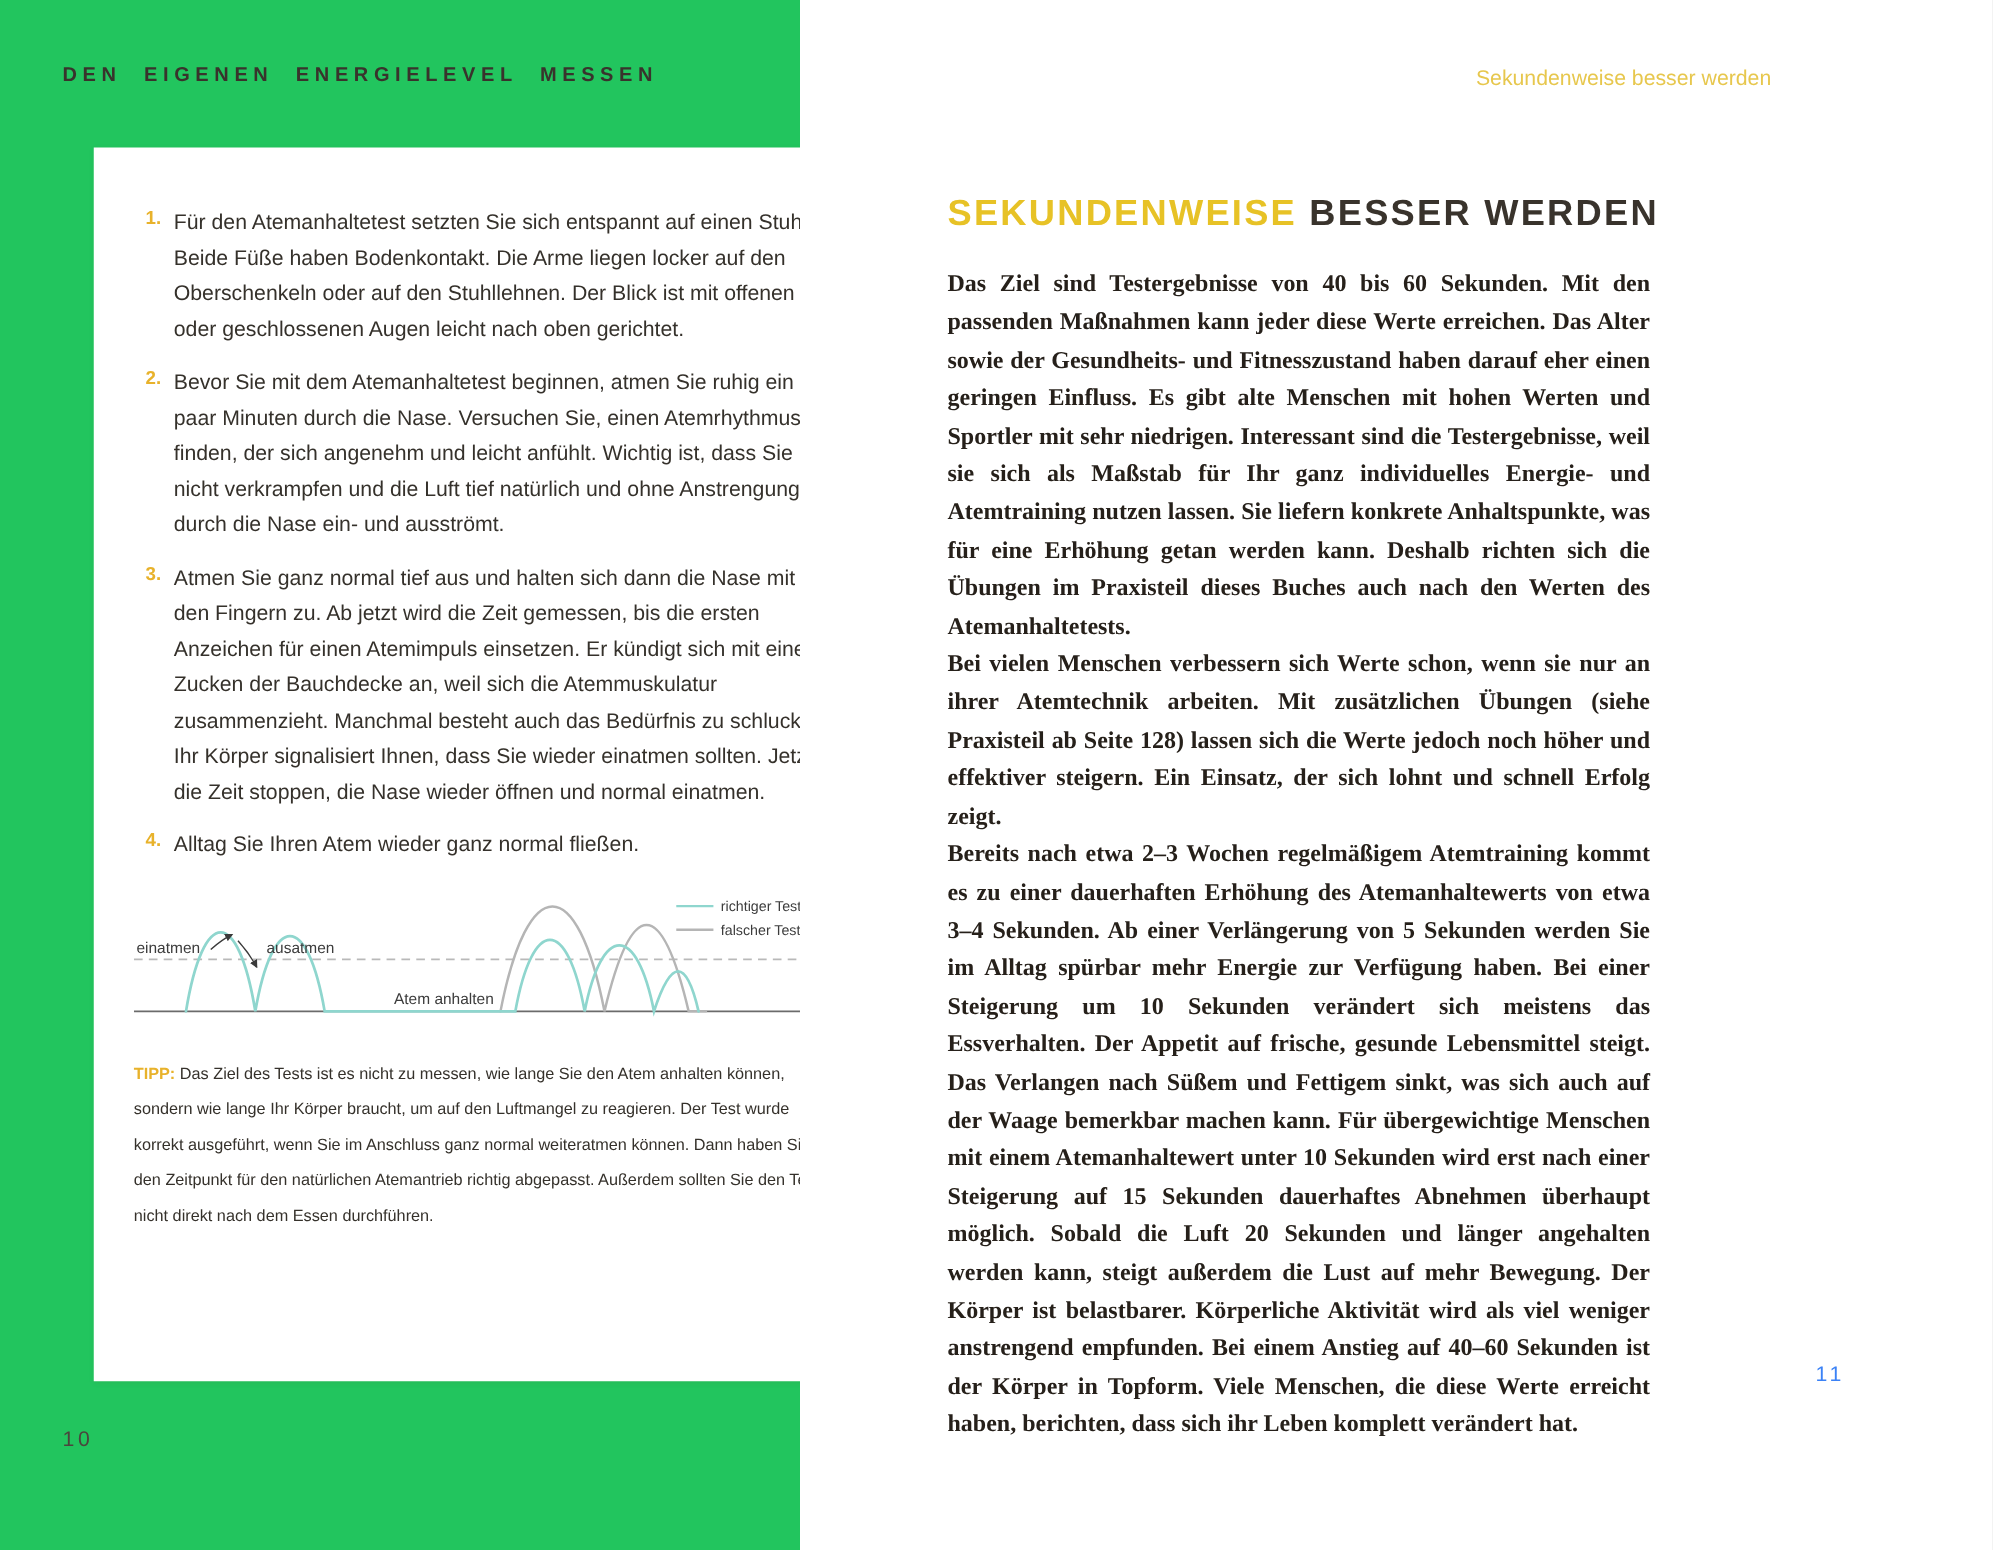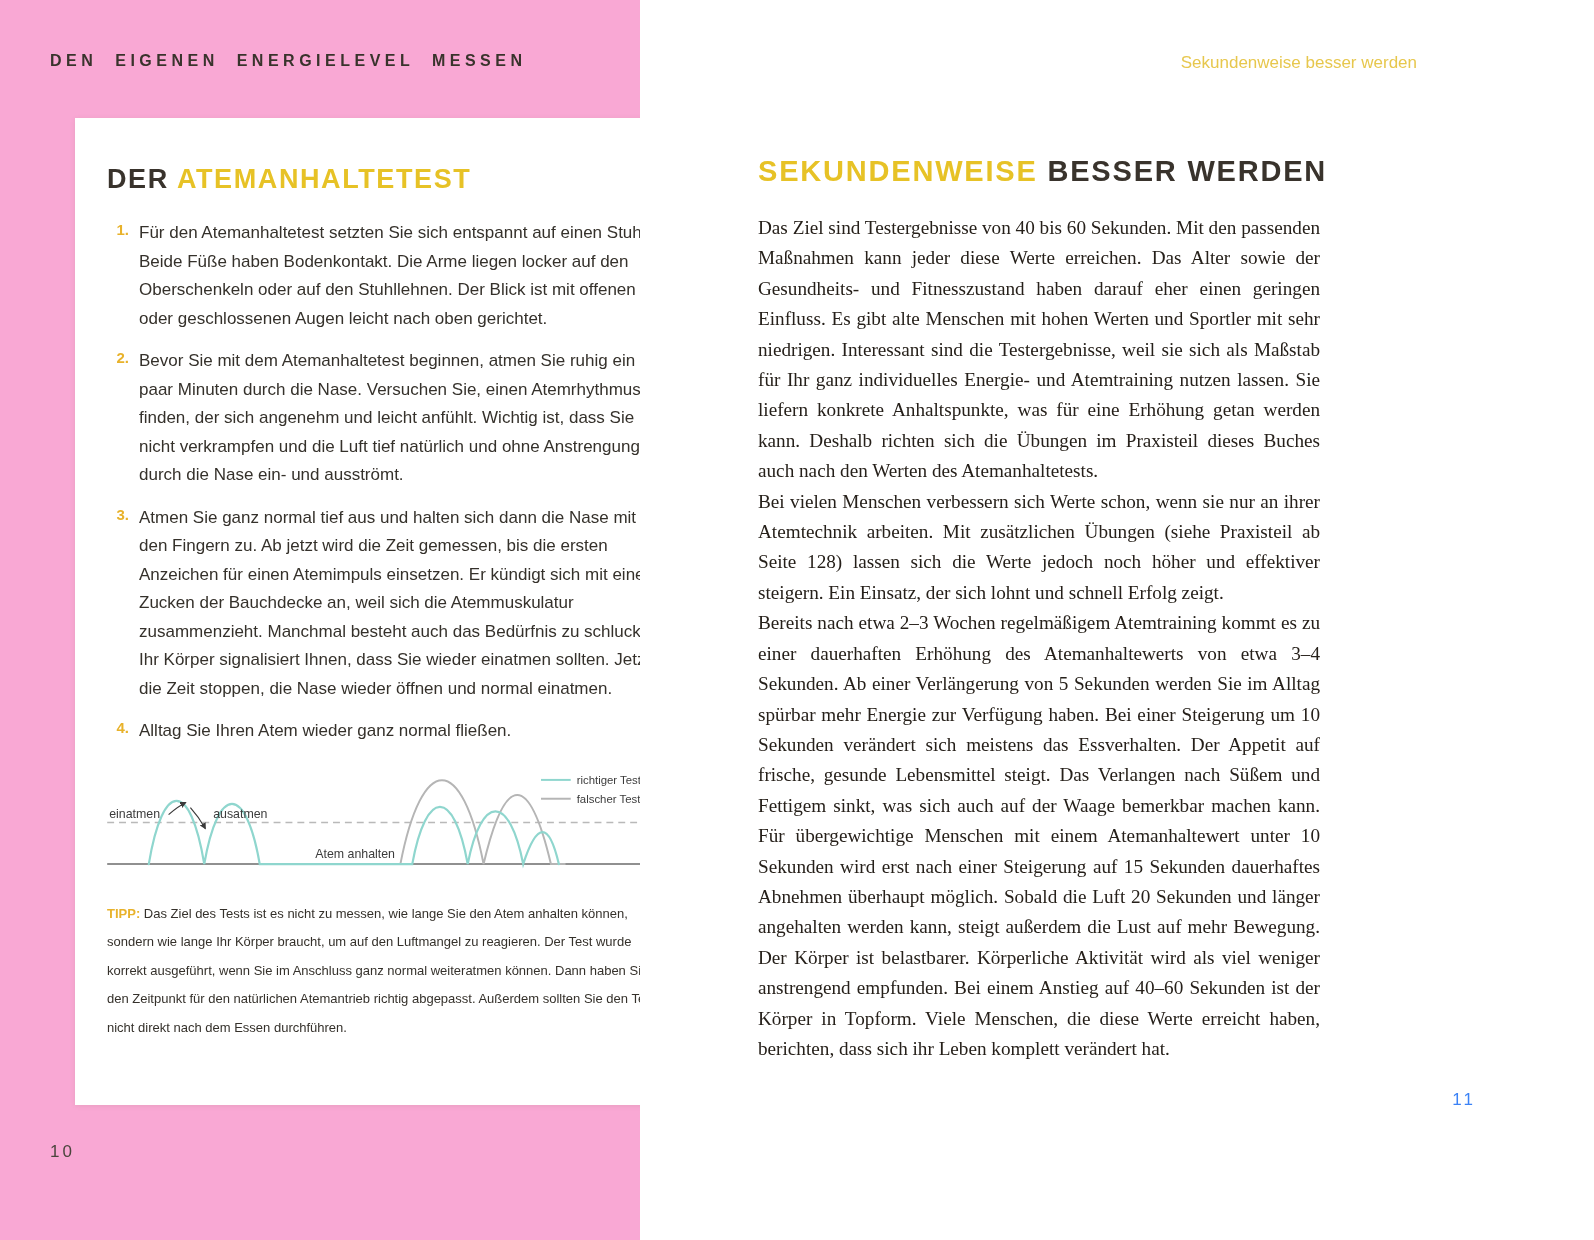--- a/index.html
+++ b/index.html
@@ -4,21 +4,21 @@
 <style>
   * { margin:0; padding:0; box-sizing:border-box; }
   html,body { background:#e9e9e9; }
   body { font-family:"Liberation Sans", sans-serif; }
   .spread {
     position:relative; width:1594px; height:1240px; margin:0 auto;
     background:#ffffff; overflow:hidden; display:flex;
   }
   .page-left {
     position:relative; width:640px; height:100%;
-    background:#f9a8d4;
+    background:#22c55e;
   }
   .page-right {
     position:relative; width:911px; height:100%;
     background:#ffffff;
   }
 
   
   .lp-header {
     position:absolute; left:50px; top:52px;
     font-size:16px; font-weight:bold; color:#39332c;
@@ -63,42 +63,39 @@
   .rp-title {
     position:absolute; left:118px; top:155px; width:580px;
     font-size:29px; font-weight:bold; letter-spacing:1.8px; color:#39332c;
     white-space:nowrap;
   }
   .rp-title .accent { color:#e7c226; }
   .rp-body {
     position:absolute; left:118px; top:213px; width:562px;
     font-family:"Liberation Serif", serif;
     font-size:19.2px; line-height:30.4px; color:#26201a;
-    text-align:justify; hyphens:auto; -webkit-hyphens:auto;
+    text-align:justify; hyphens:auto;font-weight:bold; -webkit-hyphens:auto;
   }
   .rp-body p { margin:0; }
   .rp-pagenum {
     position:absolute; right:75px; top:1090px;
     font-size:17px; letter-spacing:3px; color:#3b82f6;
   }
 </style>
 </head>
 <body>
 
 <div class="spread">
 
   <div class="page-left">
 
     <div class="lp-header">DEN EIGENEN ENERGIELEVEL MESSEN</div>
 
     <div class="card">
 
-      <div class="card-title">
-        <span>DER </span><span class="accent">ATEMANHALTETEST</span>
-      </div>
 
       <ol class="steps">
         <li class="step">
           <span class="step-num">1.</span>
           <span class="step-text">Für den Atemanhaltetest setzten Sie sich entspannt auf einen Stuhl. Beide Füße haben Bodenkontakt. Die Arme liegen locker auf den Oberschenkeln oder auf den Stuhllehnen. Der Blick ist mit offenen oder geschlossenen Augen leicht nach oben gerichtet.</span>
         </li>
         <li class="step">
           <span class="step-num">2.</span>
           <span class="step-text">Bevor Sie mit dem Atemanhaltetest beginnen, atmen Sie ruhig ein paar Minuten durch die Nase. Versuchen Sie, einen Atemrhythmus zu finden, der sich angenehm und leicht anfühlt. Wichtig ist, dass Sie nicht verkrampfen und die Luft tief natürlich und ohne Anstrengung durch die Nase ein- und ausströmt.</span>
         </li>

